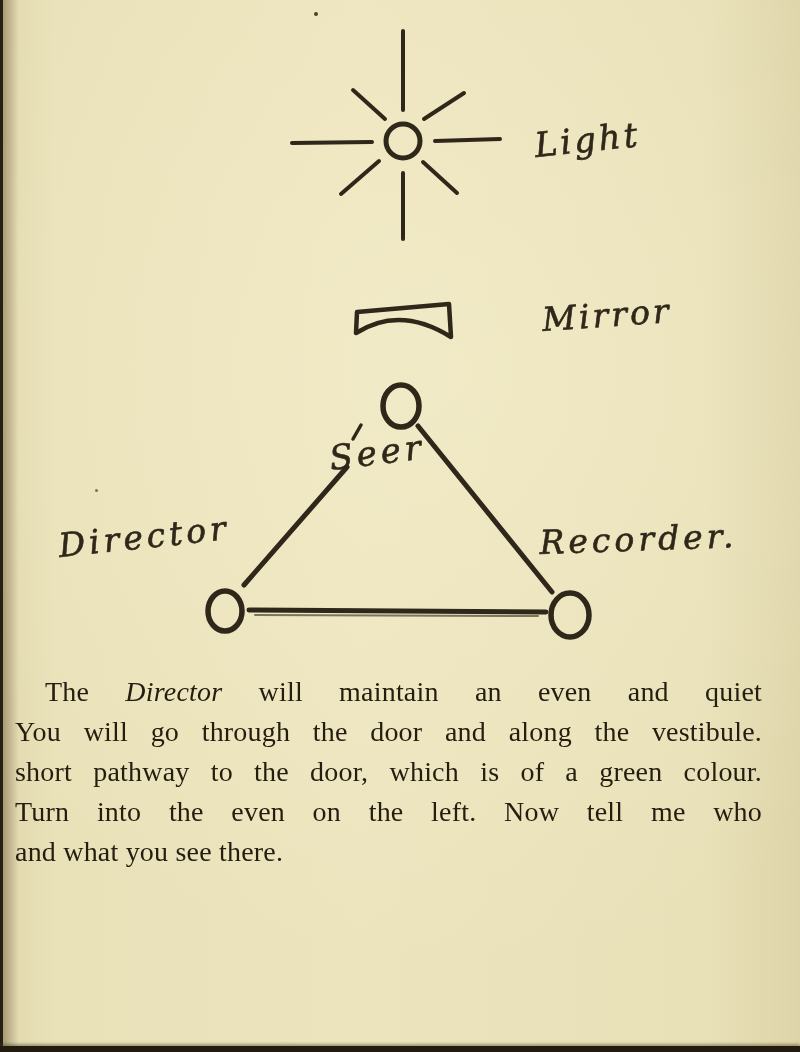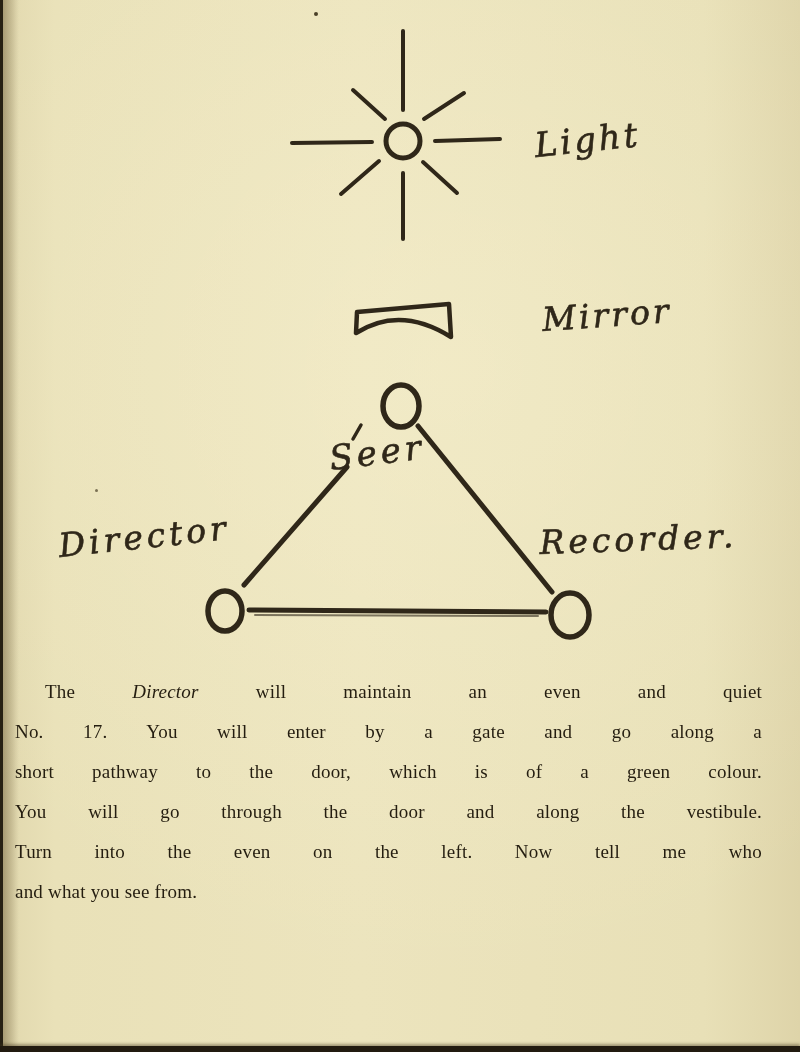--- a/index.html
+++ b/index.html
@@ -28,21 +28,21 @@
     box-shadow:0 -2px 3px rgba(70,58,30,0.45);
   }
   .speck { position:absolute; border-radius:50%; background:#4a4028; }
   .speck-a { left:314px; top:12px; width:4px; height:4px; }
   .speck-b { left:95px; top:489px; width:3px; height:3px; opacity:.7; }
 
   .diagram-svg { position:absolute; left:0; top:0; }
 
   .body-text {
     position:absolute; left:15px; top:672px; width:747px;
-    font-size:19px; line-height:40px; color:#241d10;
+    font-size:28px; line-height:40px; color:#241d10;
     letter-spacing:0.2px;
   }
   .tline { text-align:justify; text-align-last:justify; height:40px; white-space:nowrap; }
   .tline.lastline { text-align-last:left; }
   .tline.indent1 { padding-left:30px; width:717px; }
   .tline.indent2 { padding-left:17px; width:730px; }
   .it { font-style:italic; }
 </style>
 </head>
 <body>
@@ -91,21 +91,20 @@
       <text x="60" y="557" font-size="33" letter-spacing="4" transform="rotate(-6 60 557)">Director</text>
       <text x="540" y="554" font-size="33" letter-spacing="4" transform="rotate(-2 540 554)">Recorder.</text>
     </g>
   </svg>
 
   <div class="body-text">
     <div>
       <div class="tline indent1"><span>The </span><span class="it">Director</span><span> will maintain an even and quiet</span></div>
     </div>
     <div>
-      <div class="tline">No. 17.  You will enter by a gate and go along a</div>
+      <div class="tline">You will go through the door and along the vestibule.</div>
       <div class="tline">short pathway to the door, which is of a green colour.</div>
-      <div class="tline">You will go through the door and along the vestibule.</div>
       <div class="tline">Turn into the even on the left.  Now tell me who</div>
-      <div class="tline lastline">and what you see from.</div>
+      <div class="tline lastline">and what you see there.</div>
     </div>
   </div>
 
 </div>
 
 </body></html>

